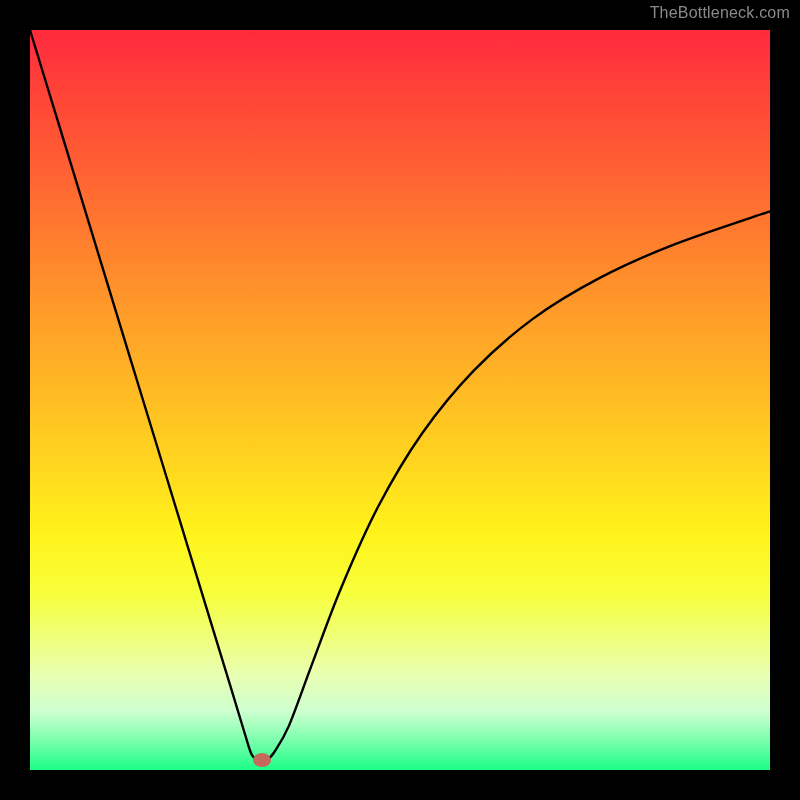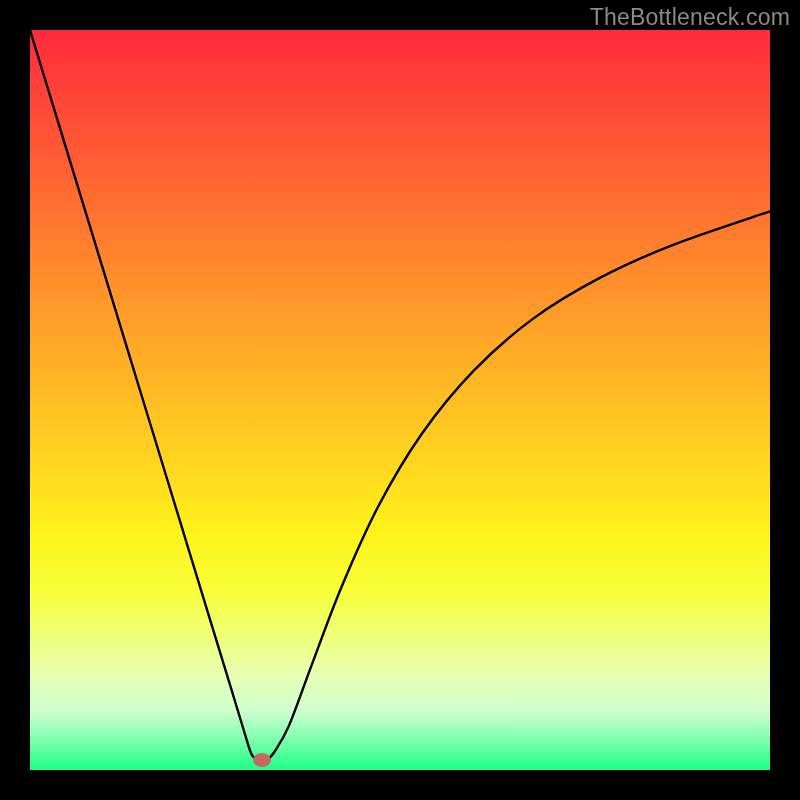--- a/index.html
+++ b/index.html
@@ -53,21 +53,21 @@
     height: 14px;
     background: #c56a5a;
     border-radius: 50%;
     transform: translate(-50%, -50%);
   }
   .watermark {
     position: absolute;
     top: 4px;
     right: 10px;
     font-family: Arial, Helvetica, sans-serif;
-    font-size: 23px;
+    font-size: 16px;
     color: #8a8a8a;
     letter-spacing: 0.2px;
   }
 </style>
 </head>
 <body>
 
 <div class="frame">
 
   <div class="plot-area">

